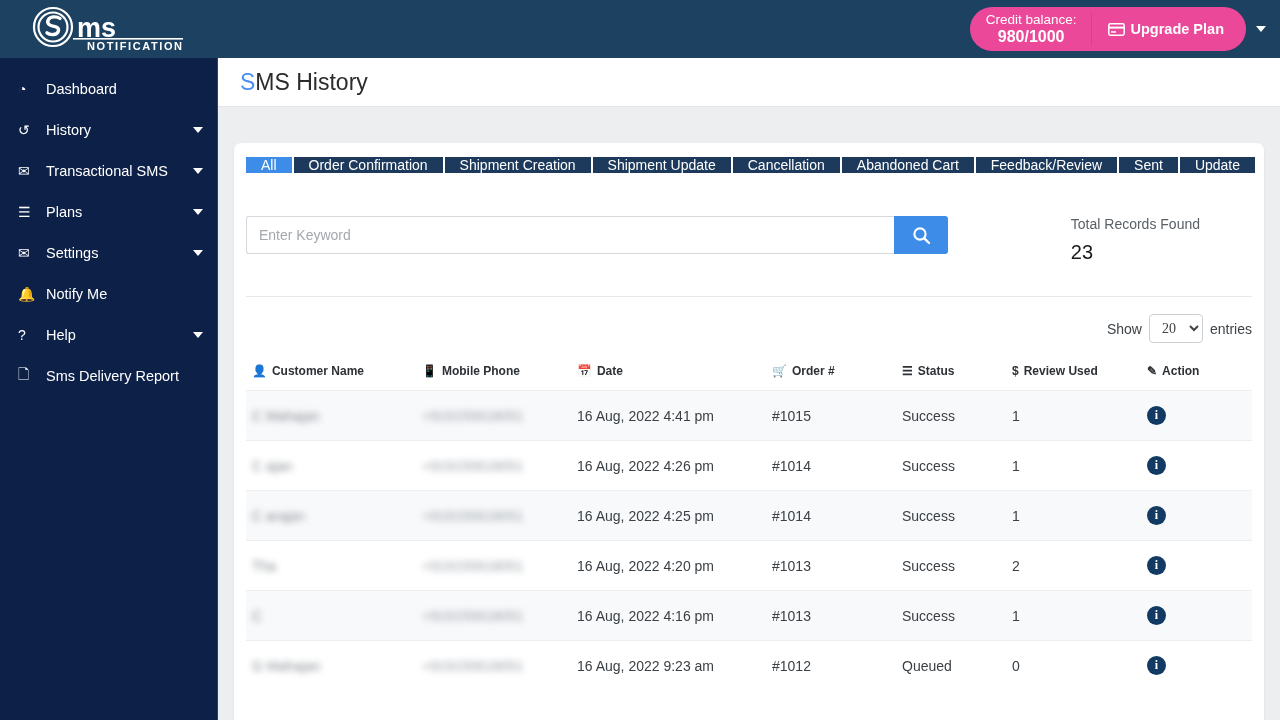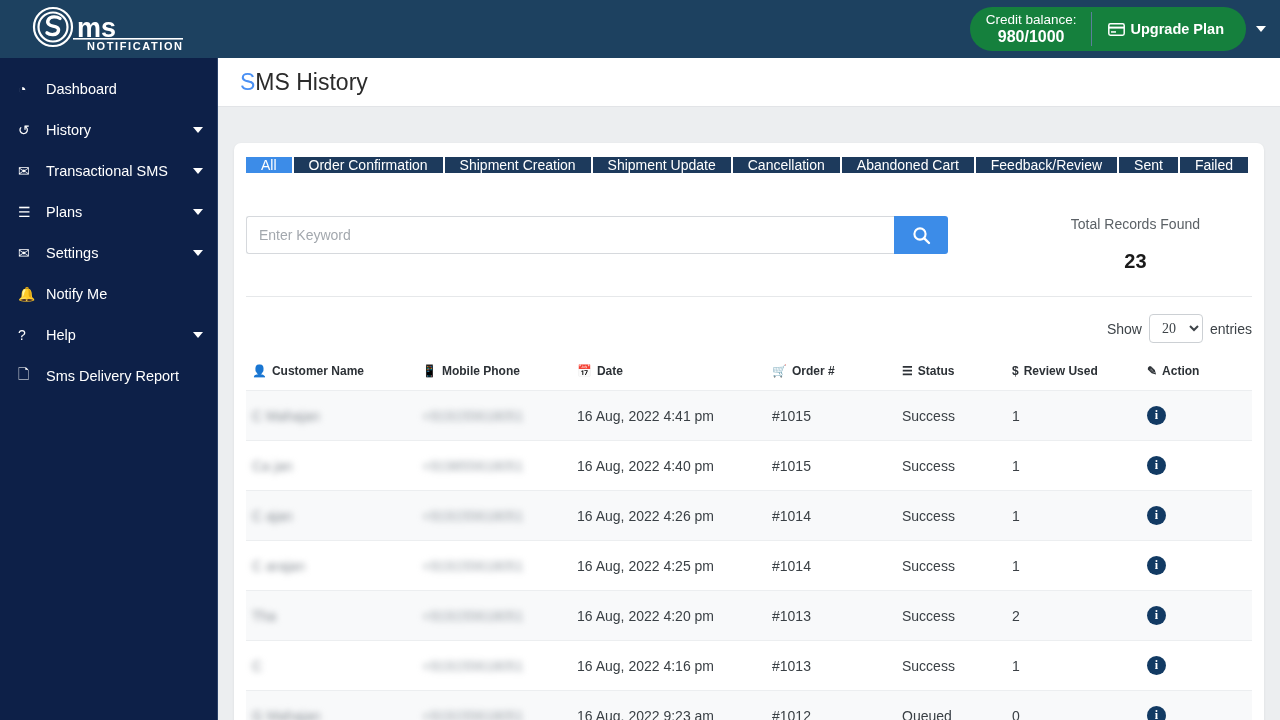--- a/index.html
+++ b/index.html
@@ -23,21 +23,21 @@
   }
   .logo-wrap { position: relative; width: 165px; height: 48px; }
   .logo-svg { display: block; }
 
   .header-right {
     margin-left: auto; display: flex; align-items: center;
     padding-right: 14px; gap: 10px;
   }
   .credit-pill {
     display: flex; align-items: center;
-    background: #15803d;
+    background: #ec4899;
     border-radius: 24px;
     height: 44px;
     padding: 0 8px 0 16px;
   }
   .credit-label {
     color: #ffffff; font-size: 13.5px; line-height: 1.12;
     text-align: center; padding-right: 14px;
     border-right: 1px solid #5c7e9b;
   }
   .credit-label .cb-top { display: block; font-weight: 400; }
@@ -132,23 +132,23 @@
     padding: 0 12px; font-size: 14px; color: #333;
     font-family: "Liberation Sans", sans-serif; outline: none;
     border-radius: 3px 0 0 3px; background: #fff;
   }
   .search-input::placeholder { color: #a3a8ae; }
   .search-btn {
     width: 54px; background: #3c8ce8; border: none;
     border-radius: 0 3px 3px 0; cursor: pointer;
     display: flex; align-items: center; justify-content: center;
   }
-  .totals { margin-left: auto; text-align: center; padding-right: 52px; }
+  .totals { margin-left: auto; text-align: left; padding-right: 52px; }
   .totals-label { font-size: 14px; color: #5b6166; }
-  .totals-num { font-size: 20px; color: #1a1a1a; font-weight: 700; margin-top: 18px; }
+  .totals-num { font-size: 20px; color: #1a1a1a; font-weight: 400; margin-top: 9px; }
 
   .divider { height: 1px; background: #e6e8ea; margin-top: 26px; }
 
   
   .entries-row {
     display: flex; justify-content: flex-end; align-items: center;
     padding: 17px 0 0 0; font-size: 14px; color: #3d4348;
   }
   .entries-select {
     margin: 0 7px; height: 29px; width: 54px;
@@ -289,21 +289,21 @@
 
       <div class="tabs" id="tabs">
           <div class="tab active">All</div>
           <div class="tab">Order Confirmation</div>
           <div class="tab">Shipment Creation</div>
           <div class="tab">Shipment Update</div>
           <div class="tab">Cancellation</div>
           <div class="tab">Abandoned Cart</div>
           <div class="tab">Feedback/Review</div>
           <div class="tab">Sent</div>
-          <div class="tab">Failed</div>
+          <div class="tab">Update</div>
         </div>
 
       <div class="search-row">
         <div class="search-box">
           <input class="search-input" type="text" placeholder="Enter Keyword" style="">
           <button class="search-btn">
             <svg width="19" height="19" viewBox="0 0 19 19">
               <circle cx="8" cy="8" r="5.6" fill="none" stroke="#ffffff" stroke-width="2.1"></circle>
               <line x1="12.3" y1="12.3" x2="17" y2="17" stroke="#ffffff" stroke-width="2.4" stroke-linecap="round"></line>
             </svg>
@@ -339,29 +339,20 @@
             <tr>
               <td class="c-name"><span class="redact redact-name">C     Mahajan</span></td>
               <td class="c-phone"><span class="redact">+919155618051</span></td>
               <td class="c-date"><span>16 Aug, 2022 4:41 pm</span></td>
               <td class="c-order"><span>#1015</span></td>
               <td class="c-status"><span>Success</span></td>
               <td class="c-cred"><span>1</span></td>
               <td><span class="info-badge">i</span></td>
             </tr>
             <tr>
-              <td class="c-name"><span class="redact redact-name">Ca        jan</span></td>
-              <td class="c-phone"><span class="redact">+919855618051</span></td>
-              <td class="c-date"><span>16 Aug, 2022 4:40 pm</span></td>
-              <td class="c-order"><span>#1015</span></td>
-              <td class="c-status"><span>Success</span></td>
-              <td class="c-cred"><span>1</span></td>
-              <td><span class="info-badge">i</span></td>
-            </tr>
-            <tr>
               <td class="c-name"><span class="redact redact-name">C       ajan</span></td>
               <td class="c-phone"><span class="redact">+919155618051</span></td>
               <td class="c-date"><span>16 Aug, 2022 4:26 pm</span></td>
               <td class="c-order"><span>#1014</span></td>
               <td class="c-status"><span>Success</span></td>
               <td class="c-cred"><span>1</span></td>
               <td><span class="info-badge">i</span></td>
             </tr>
             <tr>
               <td class="c-name"><span class="redact redact-name">C      arajan</span></td>

